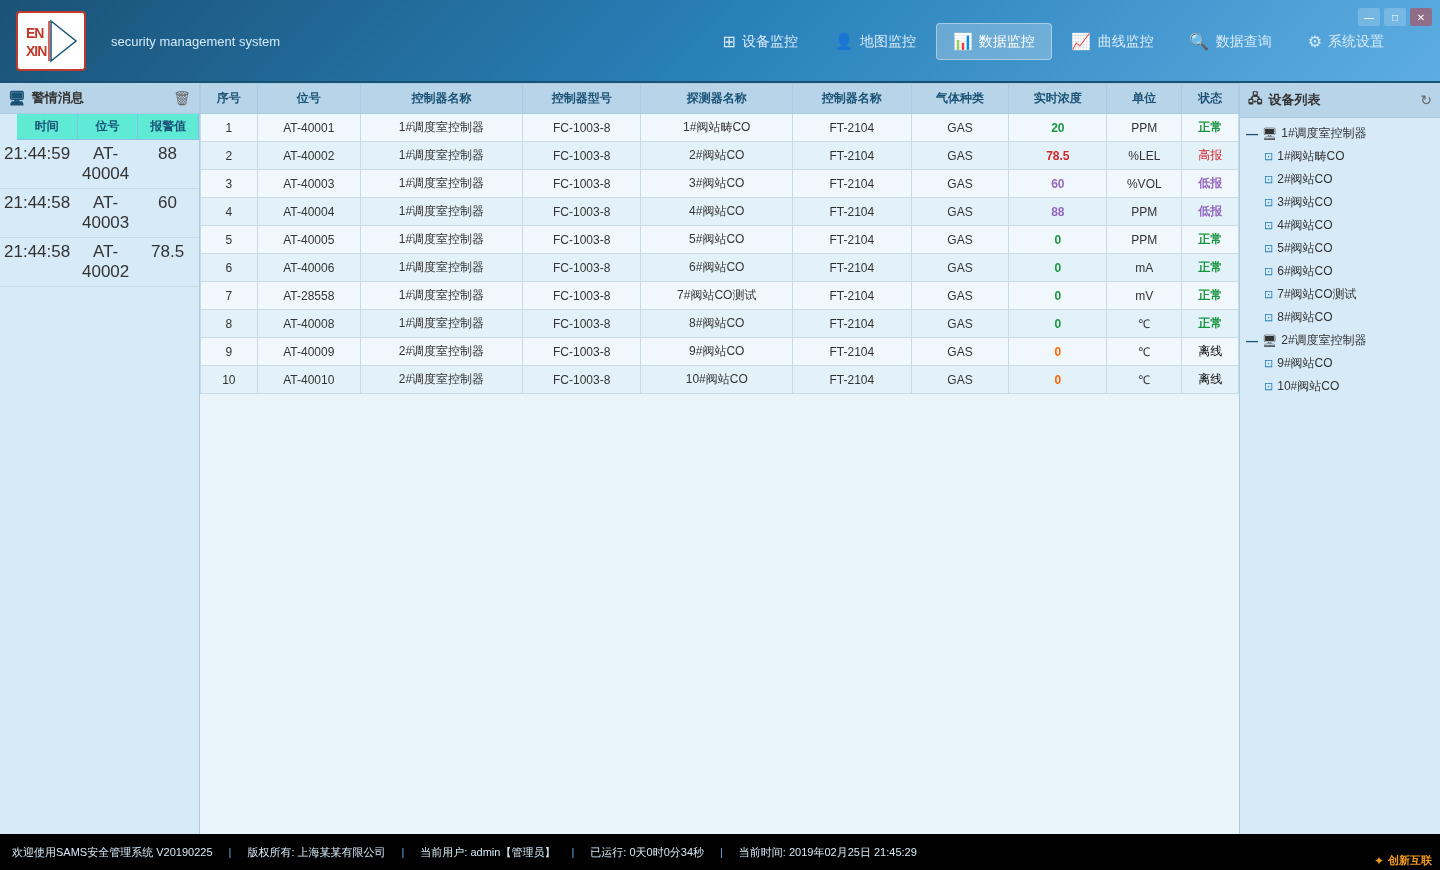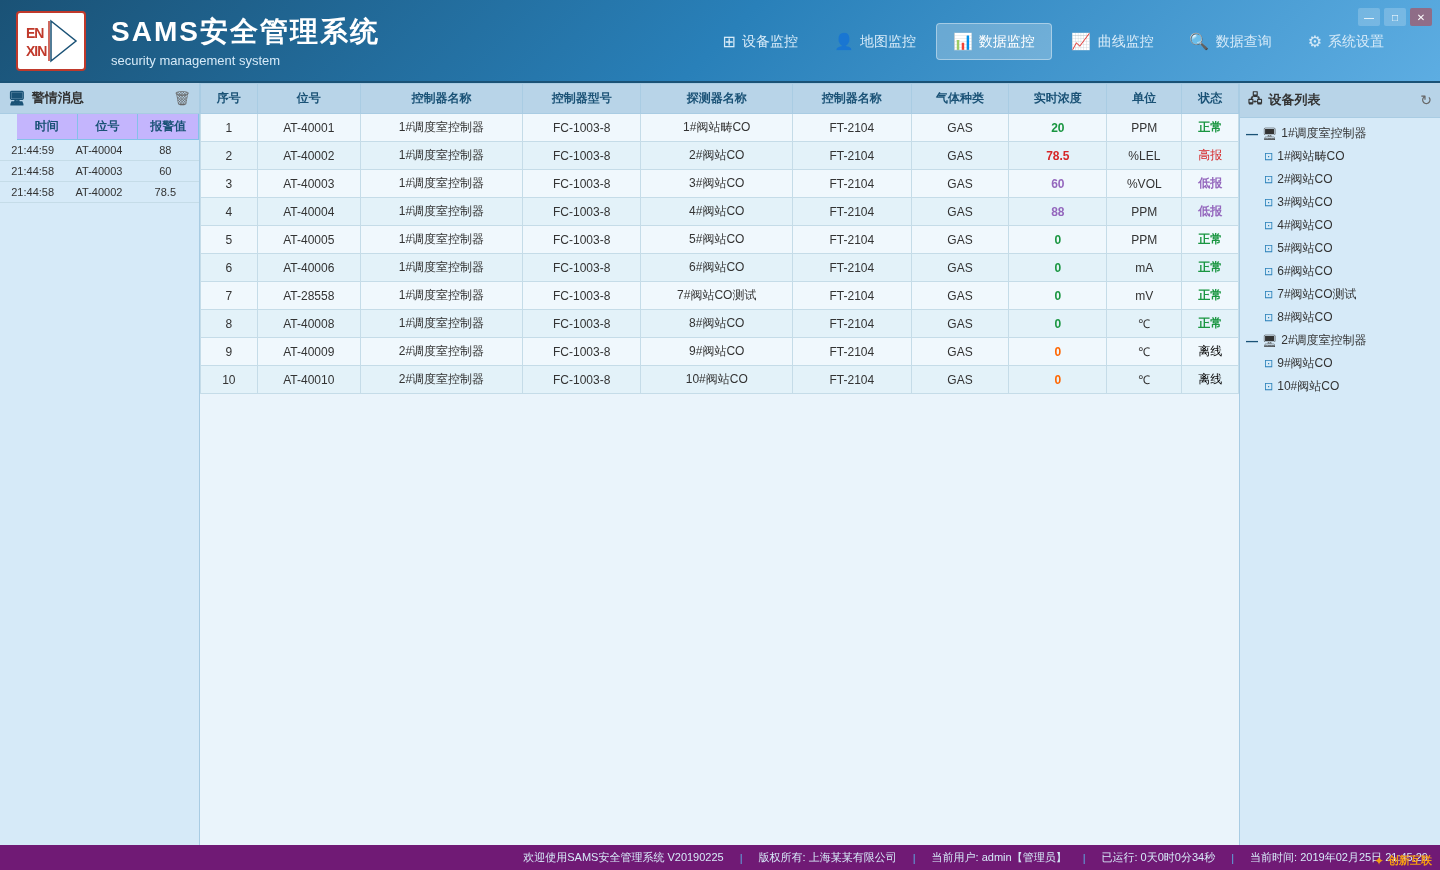--- a/index.html
+++ b/index.html
@@ -67,33 +67,33 @@
       padding: 6px 8px; background: #b8d4e8; border-bottom: 1px solid #a9cce3;
       font-weight: bold; font-size: 13px;
     }
     #alarm-header-left { display: flex; align-items: center; gap: 6px; }
     .alarm-icon { font-size: 14px; color: #1a5276; }
     #alarm-delete-btn {
       background: none; border: none; cursor: pointer; font-size: 14px; color: #666;
     }
     #alarm-table-header {
       display: grid; grid-template-columns: 1fr 1fr 1fr;
-      background: #c4b5fd; border-bottom: 1px solid #85c1e9; margin-left: 17px;
+      background: #5eead4; border-bottom: 1px solid #85c1e9; margin-left: 17px;
     }
     .alarm-col-header {
       padding: 4px 4px; text-align: center; font-size: 12px; font-weight: bold;
       border-right: 1px solid #85c1e9; color: #1a5276;
     }
     #alarm-list { flex: 1; overflow-y: auto; }
     .alarm-row {
       display: grid; grid-template-columns: 1fr 1fr 1fr;
       border-bottom: 1px solid #c5dce8;
     }
     .alarm-cell {
-      padding: 4px 4px; text-align: center; font-size: 11px;
+      padding: 4px 4px; text-align: center; font-size: 17px;
       border-right: 1px solid #d6eaf8;
     }
 
     
     #data-panel {
       flex: 1; display: flex; flex-direction: column;
       background: #eaf4fb; border-right: 1px solid #a9cce3;
     }
     #data-table-container { flex: 1; overflow: auto; }
     table { width: 100%; border-collapse: collapse; }
@@ -137,23 +137,23 @@
       padding: 3px 6px; font-size: 12px; cursor: pointer; display: flex; align-items: center; gap: 4px;
     }
     .device-item {
       padding: 3px 8px 3px 24px; font-size: 12px; cursor: pointer; display: flex; align-items: center; gap: 4px;
     }
     .tree-minus { color: #1a5276; font-weight: bold; }
     .device-sensor-icon { font-size: 11px; color: #2980b9; }
 
     
     #status-bar {
-      position: absolute; bottom: 0; left: 0; right: 0; height: 25px;
-      background: #701a75; color: #d6eaf8; font-size: 11px;
-      display: flex; align-items: center; padding: 0 12px; gap: 16px; justify-content: flex-end;
+      position: absolute; bottom: 0; left: 0; right: 0; height: 36px;
+      background: #000000; color: #d6eaf8; font-size: 11px;
+      display: flex; align-items: center; padding: 0 12px; gap: 16px;
     }
     #status-logo { display: flex; align-items: center; gap: 4px; position: absolute; right: 8px; bottom: 2px; }
     #status-logo-box { font-size: 10px; color: #f39c12; font-weight: bold; }
 
     .sep { color: #5dade2; }
   </style>
 </head>
 <body>
 
 <div id="title-bar">
@@ -161,21 +161,20 @@
     <div id="logo-box">
       <svg width="60" height="50" viewBox="0 0 60 50">
         <rect width="60" height="50" fill="#fff" rx="3"></rect>
         <text x="5" y="22" font-size="14" font-weight="bold" fill="#c0392b" font-family="Arial">EN</text>
         <text x="5" y="40" font-size="14" font-weight="bold" fill="#c0392b" font-family="Arial">XIN</text>
         <line x1="28" y1="5" x2="28" y2="45" stroke="#c0392b" stroke-width="1.5"></line>
         <polygon points="30,5 55,25 30,45" fill="none" stroke="#1a5276" stroke-width="1.5"></polygon>
       </svg>
     </div>
     <div id="app-title-area">
-      <div id="app-title">SAMS安全管理系统</div>
       <div id="app-subtitle">security management system</div>
     </div>
   </div>
 
   <div id="nav-area">
 
   <button class="nav-btn">
         <span class="nav-icon">⊞</span>
         <span>设备监控</span>
       </button>

